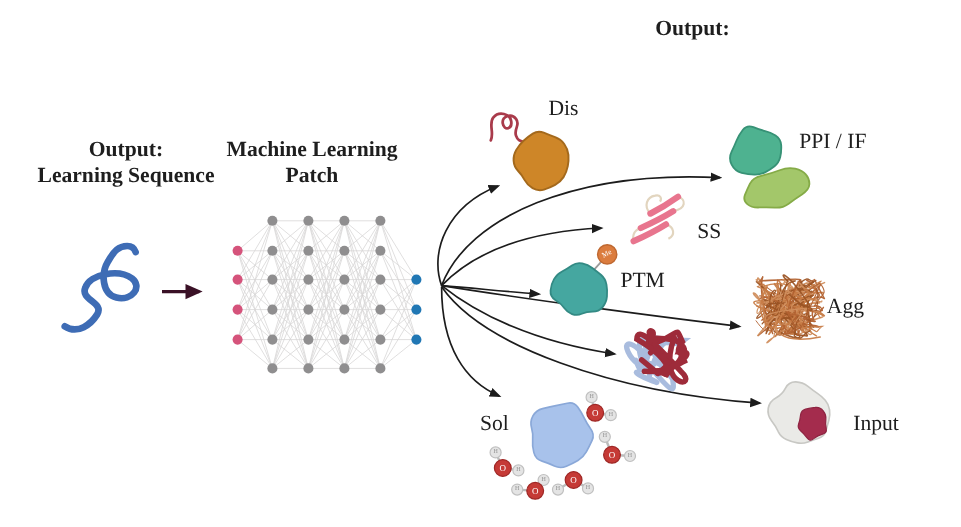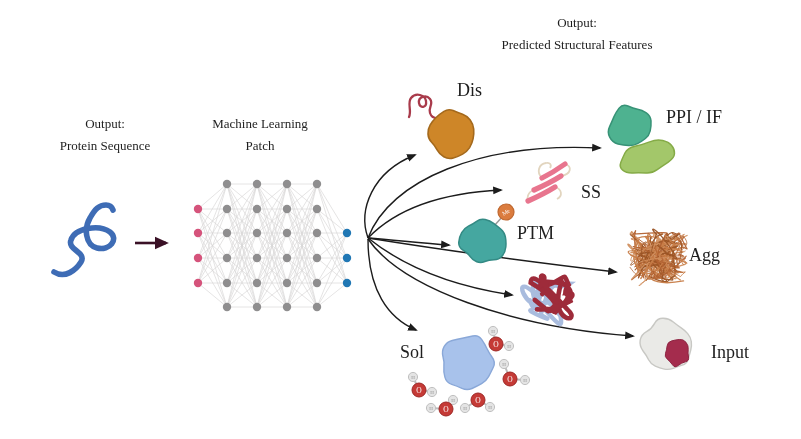--- a/index.html
+++ b/index.html
@@ -1,19 +1,19 @@
 <!DOCTYPE html>
 <html><head>
 <meta charset="utf-8">
 <style>
   html,body{margin:0;padding:0;background:#fff;}
   .canvas{position:relative;width:801px;height:439px;background:#ffffff;overflow:hidden;
           font-family:"Liberation Serif","DejaVu Serif",serif;color:#1e1e1e;}
   #art{position:absolute;left:0;top:0;}
-  .title{position:absolute;text-align:center;font-size:13px;line-height:22px;}
+  .title{position:absolute;text-align:center;font-size:18px;line-height:22px;font-weight:bold;}
   .flabel{position:absolute;font-size:18px;line-height:20px;white-space:nowrap;text-align:right;}
 </style>
 </head>
 <body>
 
 <div class="canvas">
   <svg id="art" width="801" height="439">
       <defs>
         <marker id="ah" viewBox="0 0 10 10" refX="8" refY="5" markerWidth="7" markerHeight="7" orient="auto-start-reverse">
           <path d="M0,1 L10,5 L0,9 z" fill="#1c1c1c"></path>
@@ -394,31 +394,30 @@
         </g>
       </g>
       <g>
         <path d="M690.7,350.3 Q689.5,354.5 688.2,359.2 Q686.8,363.8 682.2,365.2 Q677.6,366.7 673.3,368.3 Q669.0,369.9 664.4,369.1 Q659.8,368.2 655.3,366.2 Q650.8,364.2 648.6,359.8 Q646.5,355.3 642.9,350.7 Q639.3,346.0 640.2,340.2 Q641.2,334.5 646.5,331.6 Q651.8,328.8 654.6,323.4 Q657.4,318.1 663.2,318.3 Q669.0,318.6 673.3,322.0 Q677.5,325.4 681.2,327.8 Q684.8,330.2 687.7,333.6 Q690.6,337.0 691.3,341.5 Q691.9,346.0 690.7,350.3Z" fill="#eaeae7" stroke="#c8c8c4" stroke-width="1.4"></path>
         <path d="M688.5,357.0 Q689.3,360.9 685.4,361.8 Q681.5,362.8 678.1,365.5 Q674.8,368.3 672.4,364.7 Q669.9,361.2 667.1,358.9 Q664.4,356.7 665.5,353.3 Q666.7,350.0 667.1,346.0 Q667.6,342.1 671.3,341.0 Q675.1,339.9 679.3,339.5 Q683.4,339.0 686.0,342.3 Q688.6,345.6 688.2,349.3 Q687.7,353.0 688.5,357.0Z" fill="#a42c4d" stroke="#8e2442" stroke-width="1"></path>
       </g>
     </svg>
 
   <div class="title" style="left:25px;top:113px;width:160px">
     <div>Output:</div>
-    <div>Protein Sequence</div>
+    <div>Learning Sequence</div>
   </div>
 
   <div class="title" style="left:180px;top:113px;width:160px">
     <div>Machine Learning</div>
     <div>Patch</div>
   </div>
 
   <div class="title" style="left:437px;top:12px;width:280px">
     <div>Output:</div>
-    <div>Predicted Structural Features</div>
   </div>
 
   <div class="flabel" style="left:457px;top:80px">Dis</div>
   <div class="flabel" style="left:666px;top:107px">PPI / IF</div>
   <div class="flabel" style="left:581px;top:182px">SS</div>
   <div class="flabel" style="left:517px;top:223px">PTM</div>
   <div class="flabel" style="left:689px;top:245px">Agg</div>
   <div class="flabel" style="left:400px;top:342px">Sol</div>
   <div class="flabel" style="left:711px;top:342px">Input</div>
 </div>

